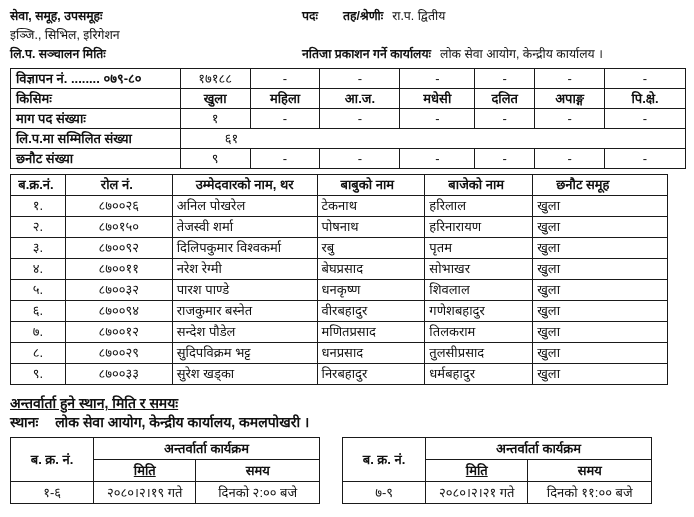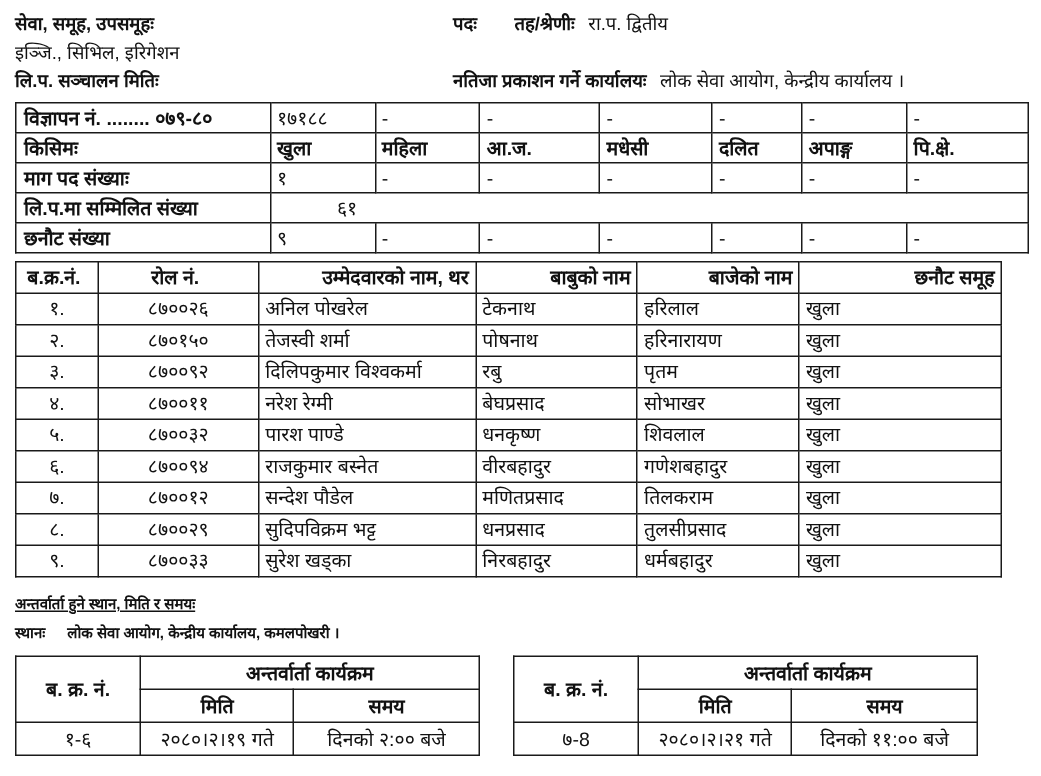--- a/index.html
+++ b/index.html
@@ -44,47 +44,47 @@
     vertical-align: middle;
     line-height: 16px;
     height: 19px;
   }
 
   
   .summary-wrap { padding: 4px 0 0 10px; }
   table.summary { width: 676px; }
   table.summary td { height: 20px; }
   table.summary td.lbl { width: 170px; font-weight: bold; padding-left: 5px; }
-  table.summary td.c { }
+  table.summary td.c { text-align: center; }
   table.summary tr.kind td.c { font-weight: bold; }
 
   
   .cand-wrap { padding: 5px 0 0 10px; }
   table.cand { width: 658px; border-radius: 24px; }
   table.cand th {
     font-weight: bold;
-    text-align: right;
-    padding-left: 6px;
+    text-align: left;
+    padding-left: 23px;
     height: 21px;
   }
   table.cand th.ctr { text-align: center; padding-left: 0; }
   table.cand td { height: 21px; }
   table.cand td.sn { text-align: center; }
   table.cand td.roll { text-align: center; }
   .col-sn    { width: 55px; }
   .col-roll  { width: 107px; }
   .col-name  { width: 145px; }
   .col-fath  { width: 108px; }
   .col-grand { width: 108px; }
   .col-grp   { width: 135px; }
 
   
   .iv-note {
     padding: 9px 0 0 10px;
-    font-size: 10px;
+    font-size: 14px;
     line-height: 19px;
     font-weight: bold;
   }
   .iv-title { text-decoration: underline; display: inline-block; }
   .iv-place { font-weight: bold; }
   .iv-place .pv { font-weight: bold; margin-top: 28px; }
 
   
   .sched-wrap {
     padding: 5px 0 0 10px;
@@ -93,21 +93,21 @@
   }
   table.sched { width: 310px; }
   table.sched td, table.sched th {
     text-align: center;
     height: 22px;
     padding: 1px 2px;
   }
   table.sched th { font-weight: bold; }
   table.sched td.v { font-weight: normal; }
   .s-col-sn   { width: 78px; margin-top: 24px; }
-  .s-col-date { width: 96px; }
+  .s-col-date { width: 96px; text-decoration: underline; }
   .s-col-time { width: 116px; }
 </style>
 </head>
 <body>
 
 <div class="page">
 
   <div class="header">
     <div class="hrow">
       <div class="hcol-left">
@@ -310,21 +310,21 @@
       <tbody>
         <tr>
           <th class="s-col-sn" rowspan="2">ब. क्र. नं.</th>
           <th colspan="2">अन्तर्वार्ता कार्यक्रम</th>
         </tr>
         <tr>
           <th class="s-col-date">मिति</th>
           <th class="s-col-time">समय</th>
         </tr>
         <tr>
-          <td class="v">७-8</td>
+          <td class="v">७-९</td>
           <td class="v">२०८०।२।२१ गते</td>
           <td class="v">दिनको ११:०० बजे</td>
         </tr>
       </tbody>
     </table>
 
   </div>
 
 </div>
 

